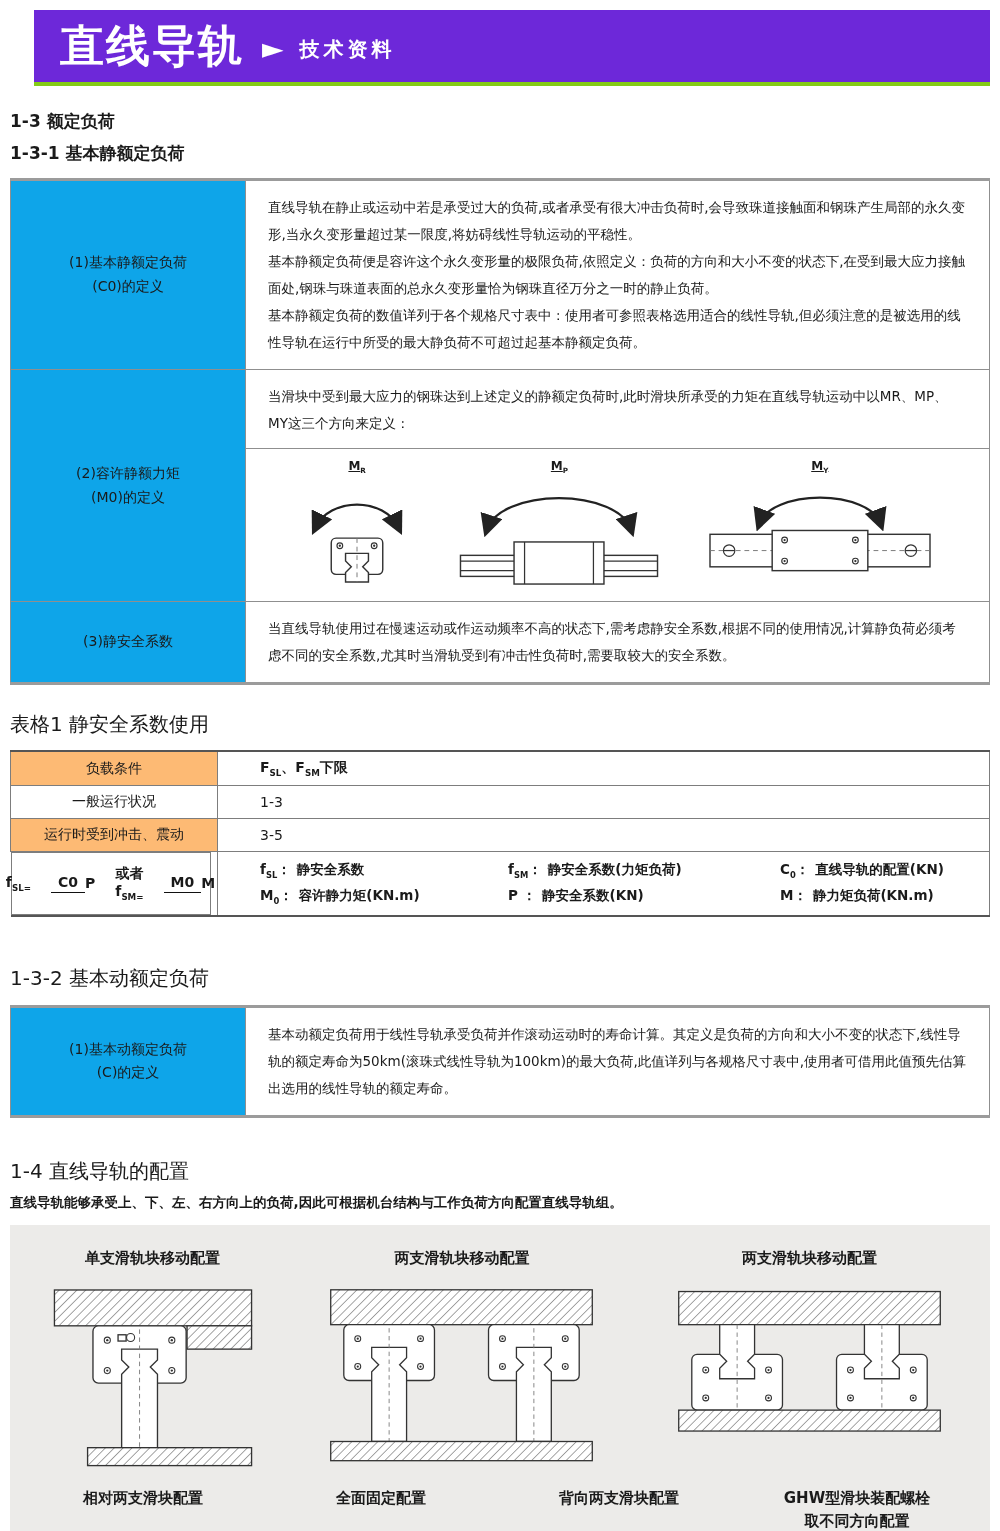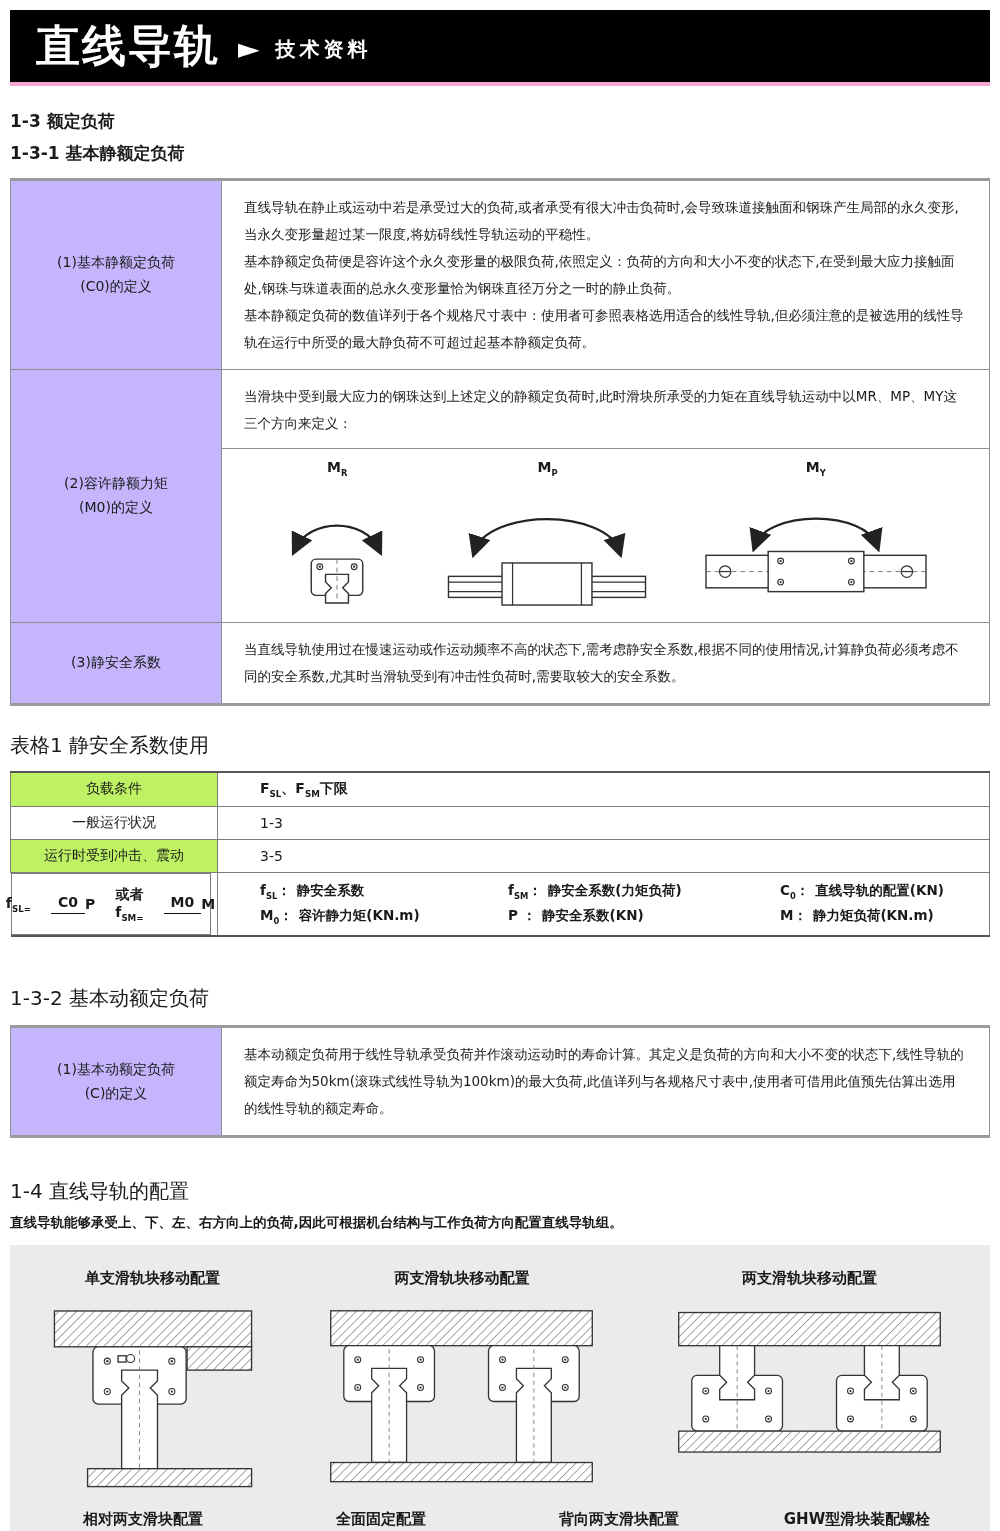--- a/index.html
+++ b/index.html
@@ -1,44 +1,44 @@
 <!DOCTYPE html>
 <html><head>
 <meta charset="utf-8">
 <style>
   html,body{margin:0;padding:0;background:#fff;}
   body{width:1000px;height:1531px;font-family:"DejaVu Sans","Liberation Sans",sans-serif;color:#1a1a1a;overflow:hidden;}
   .page{padding:10px 10px 0;}
   
-  .band{height:72px;background:#000000;border-bottom:4px solid #f9a8d4;display:flex;align-items:center;padding:0 26px;}
+  .band{height:72px;background:#6d28d9;border-bottom:4px solid #84cc16;display:flex;align-items:center;padding:0 26px;margin-left:24px;}
   .band-title{color:#fff;font-size:44px;font-weight:bold;letter-spacing:2px;line-height:1;}
   .band-arrow{color:#fff;font-size:28px;margin:6px 16px 0 18px;line-height:1;}
   .band-sub{color:#fff;font-size:20px;font-weight:bold;letter-spacing:4px;margin-top:6px;line-height:1;}
   .h-small{font-size:17px;font-weight:bold;margin:24px 0 0 0;}
   .h-small2{font-size:17px;font-weight:bold;margin:9px 0 0 0;}
   .h-big{font-size:20px;font-weight:normal;margin:0;}
   
   table{border-collapse:collapse;width:980px;table-layout:fixed;}
   .def-table{margin-top:13px;border-top:3px solid #9b9b9b;border-bottom:3px solid #9b9b9b;}
   .def-table td{border:1px solid #8f8f8f;vertical-align:middle;}
-  td.lbl{background:#c4b5fd;width:194px;text-align:center;font-size:14px;padding:6px 8px;line-height:1.7;}
+  td.lbl{background:#0ea5e9;width:194px;text-align:center;font-size:14px;padding:6px 20px;line-height:1.7;}
   td.cnt{padding:13px 22px;font-size:13.5px;line-height:2.0;}
   td.cnt p{margin:0;}
   td.cnt-nopad{padding:0;font-size:13.5px;}
   .moment-intro{margin:0;padding:13px 22px 11px;line-height:2.0;border-bottom:1px solid #8f8f8f;}
   .moment-strip{display:flex;justify-content:space-around;align-items:flex-end;padding:10px 34px 16px;}
   .moment-fig{text-align:center;margin:0;}
-  .mom-label{font-weight:bold;font-size:14px;margin-bottom:18px;}
+  .mom-label{font-weight:bold;font-size:12px;margin-bottom:0;text-decoration:underline;}
   .mom-label sub{font-size:0.6em;}
   
   .safety-table{margin-top:12px;border-top:2px solid #555;border-bottom:2px solid #555;}
   .safety-table td{border:1px solid #7d7d7d;font-size:14px;}
   .safety-table td.l{width:194px;text-align:center;padding:7px 6px;}
   .safety-table td.r{padding:7px 6px 7px 42px;}
-  .safety-table tr.sh td.l{background:#bef264;}
+  .safety-table tr.sh td.l{background:#fdba74;}
   sub{font-size:0.62em;}
   .fcell{display:flex;align-items:center;justify-content:center;gap:20px;padding:12px 2px !important;font-size:15px;font-weight:bold;}
   .frac{display:inline-flex;align-items:center;line-height:1.25;}
   .frac .num{border-bottom:1.6px solid #111;padding:0 7px 1px;}
   .frac .den{padding-top:1px;}
   .defs-grid{display:grid;grid-template-columns:248px 272px auto;row-gap:7px;font-size:13.5px;font-weight:600;}
   .def-item .dt{margin-right:6px;}
   
   .s14-desc{font-size:13.5px;font-weight:600;margin:9px 0 0 0;}
   

